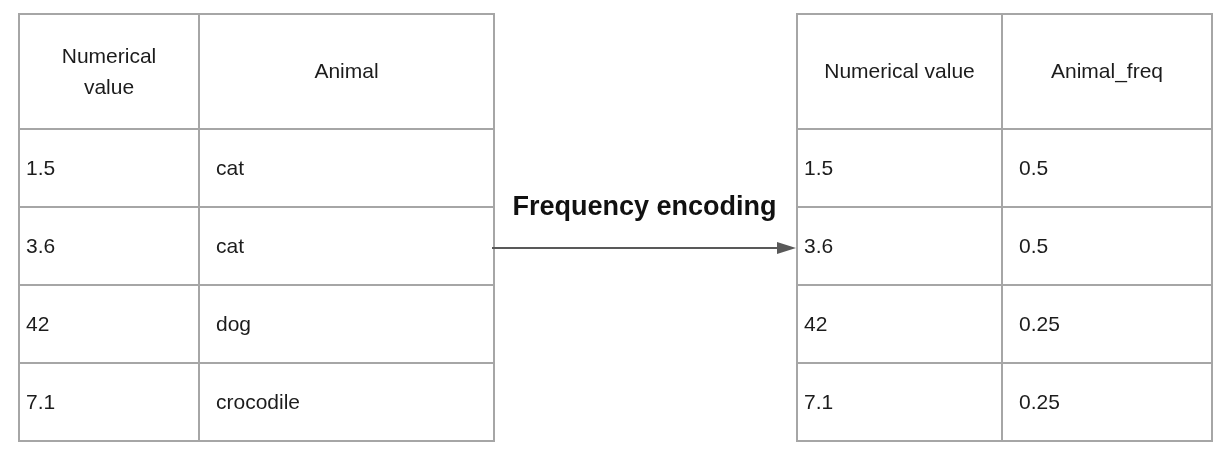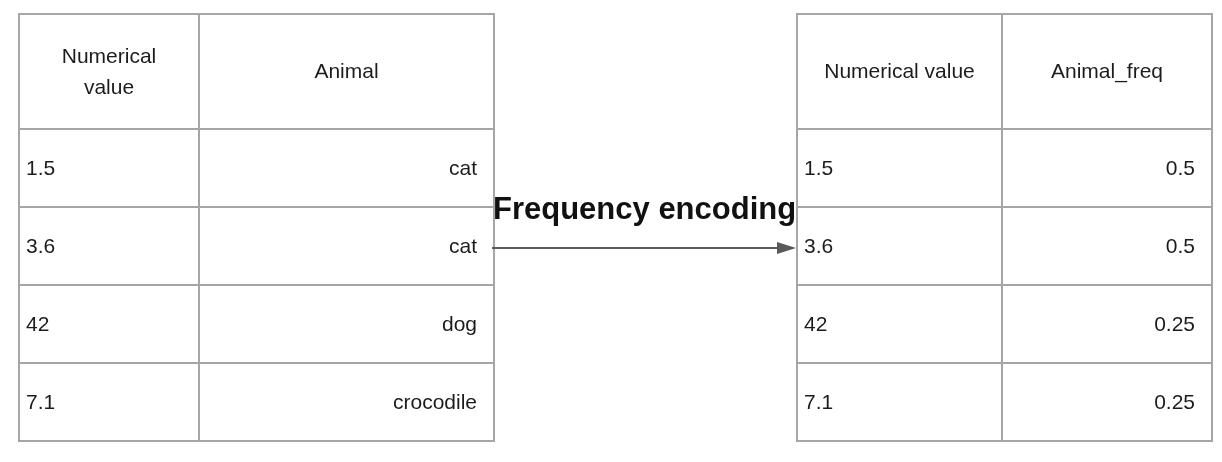--- a/index.html
+++ b/index.html
@@ -29,37 +29,37 @@
     vertical-align: middle;
   }
   table.data-table th {
     text-align: center;
     line-height: 1.45;
     height: 115px;
     padding: 0 14px;
   }
   table.data-table td { height: 78px; }
   td.num-cell { text-align: left; padding: 0 6px; }
-  td.label-cell { text-align: right; padding: 0 16px; }
+  td.label-cell { text-align: left; padding: 0 16px; }
 
   #source-table { left: 18px; top: 13px; width: 475px; }
   #source-table col.c1 { width: 180px; }
   #source-table col.c2 { width: 295px; }
 
   #encoded-table { left: 796px; top: 13px; width: 415px; }
   #encoded-table col.c1 { width: 205px; }
   #encoded-table col.c2 { width: 210px; }
 
   .arrow-label {
     position: absolute;
     left: 493px;
     top: 191px;
     width: 303px;
     text-align: center;
-    font-size: 31px;
+    font-size: 27px;
     font-weight: 700;
     color: #111111;
     white-space: nowrap;
     letter-spacing: 0;
   }
   .flow-arrow {
     position: absolute;
     left: 492px;
     top: 240px;
     width: 304px;

